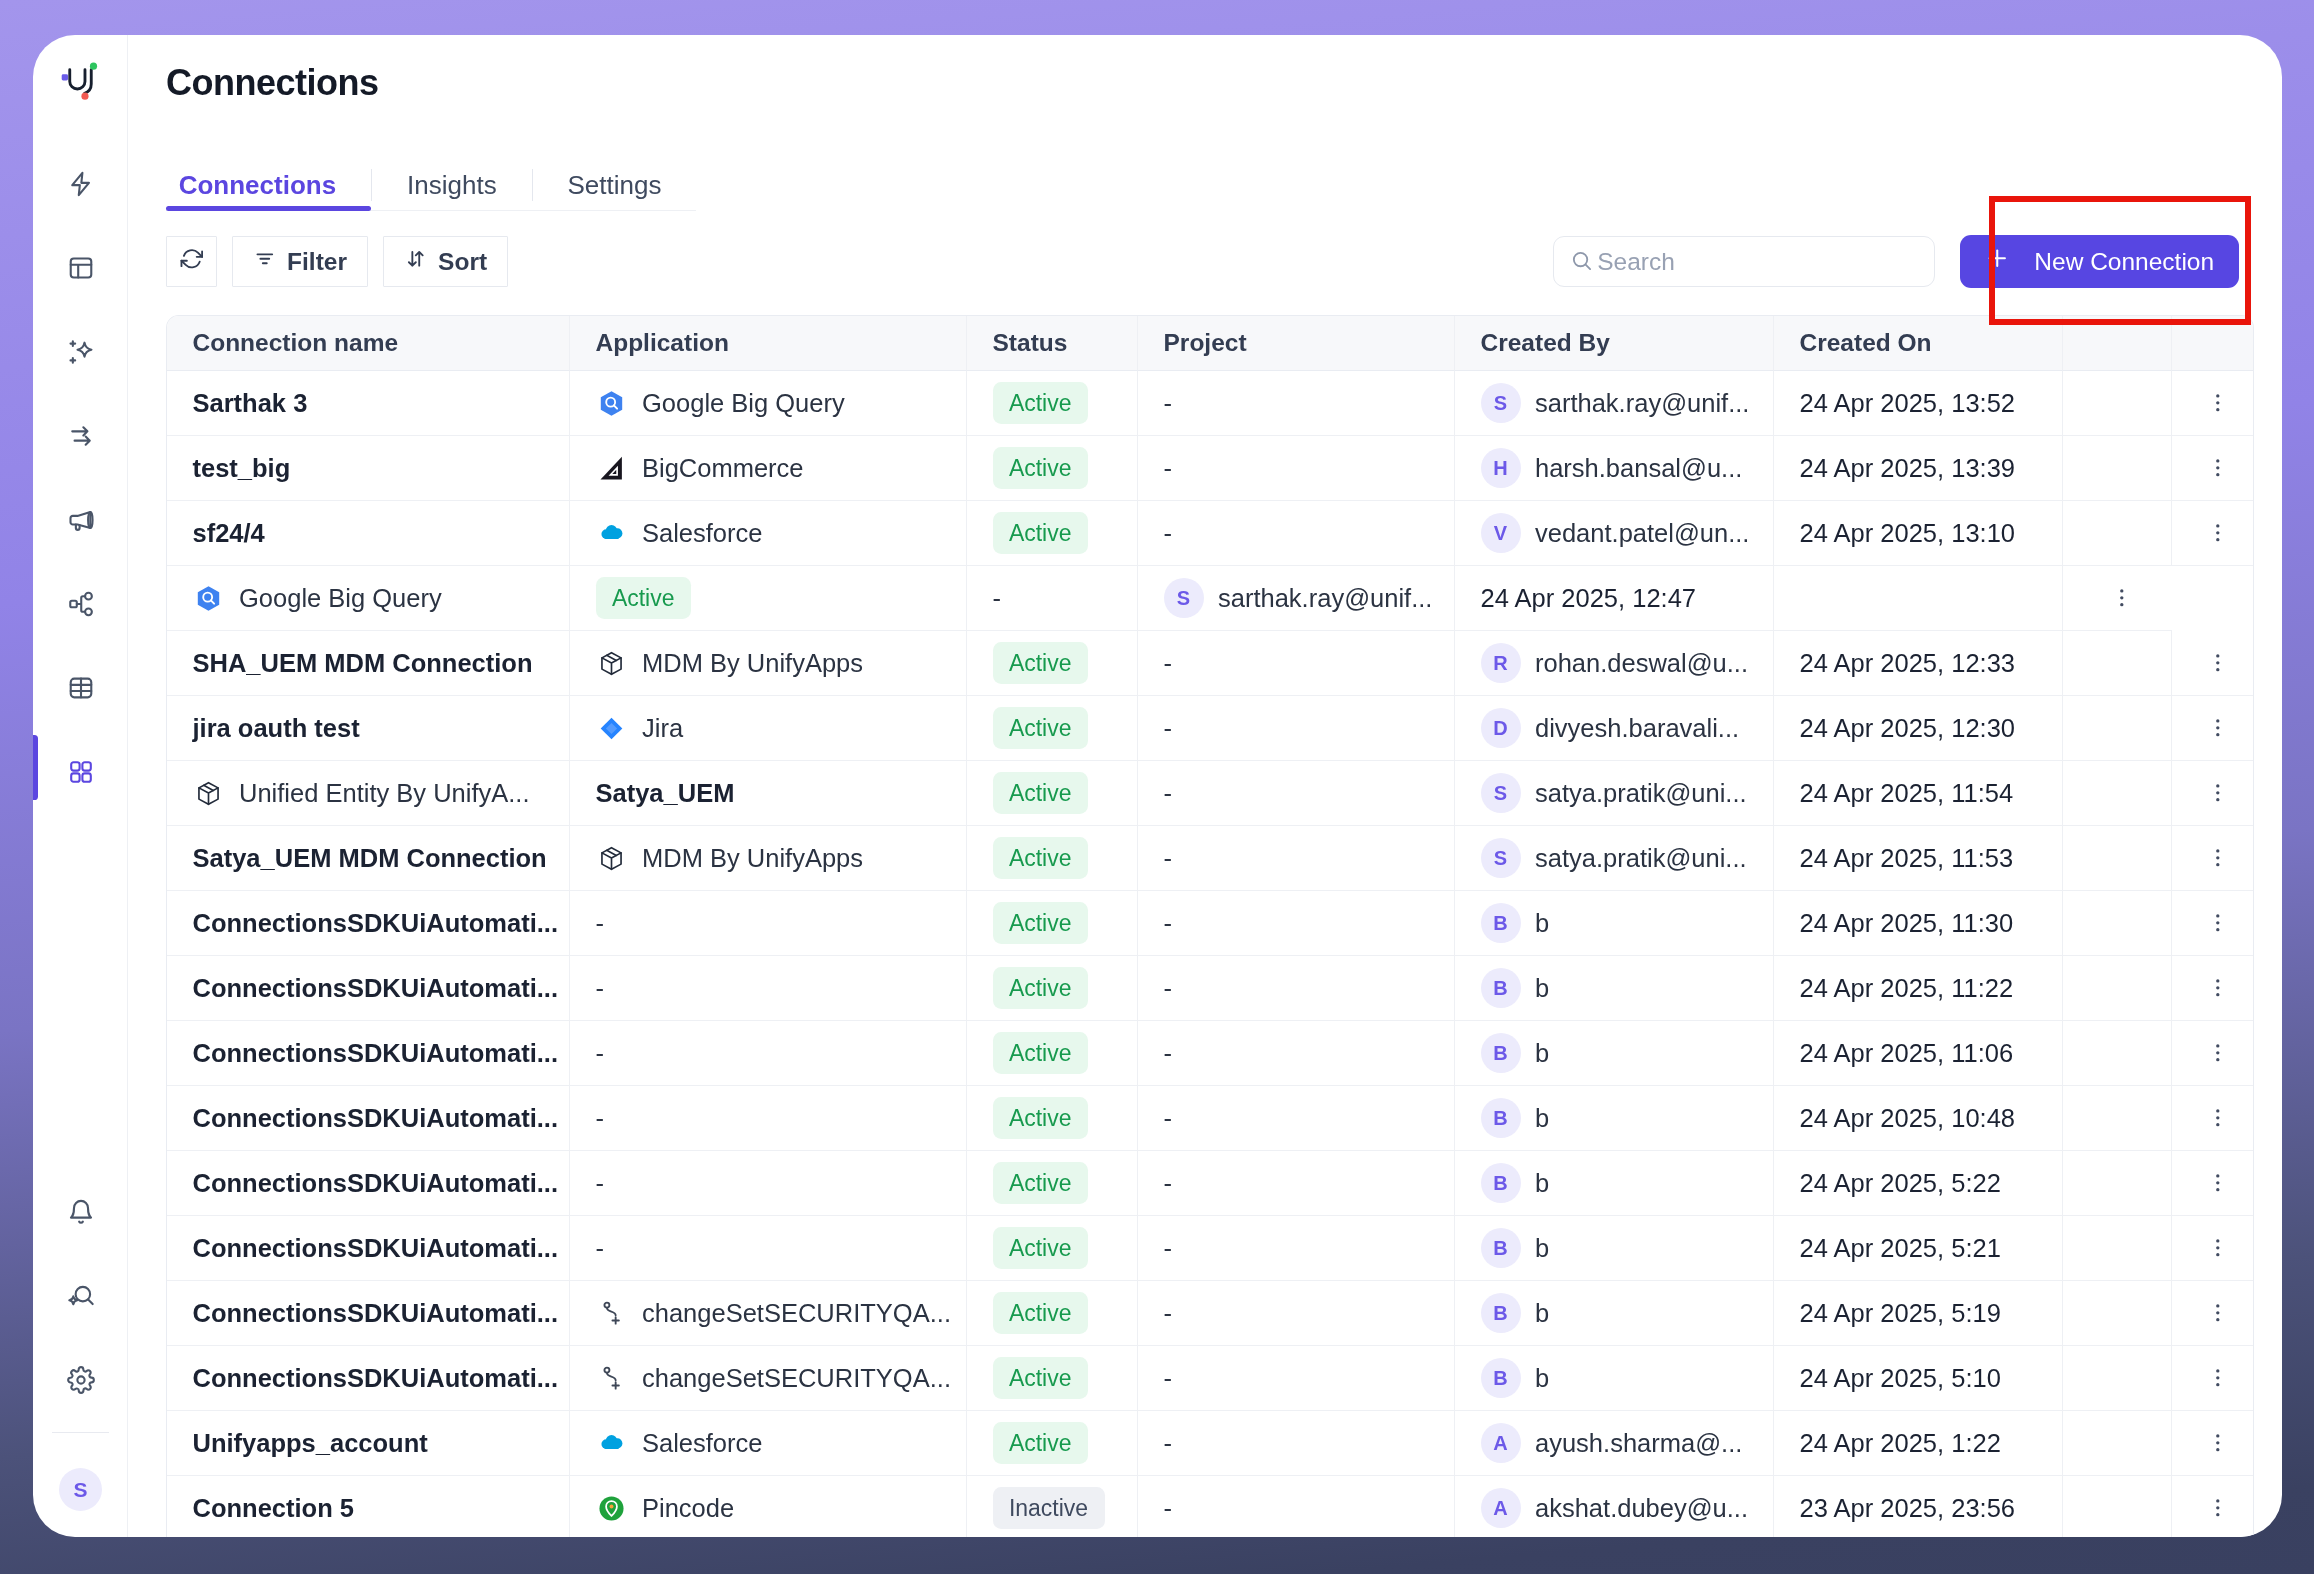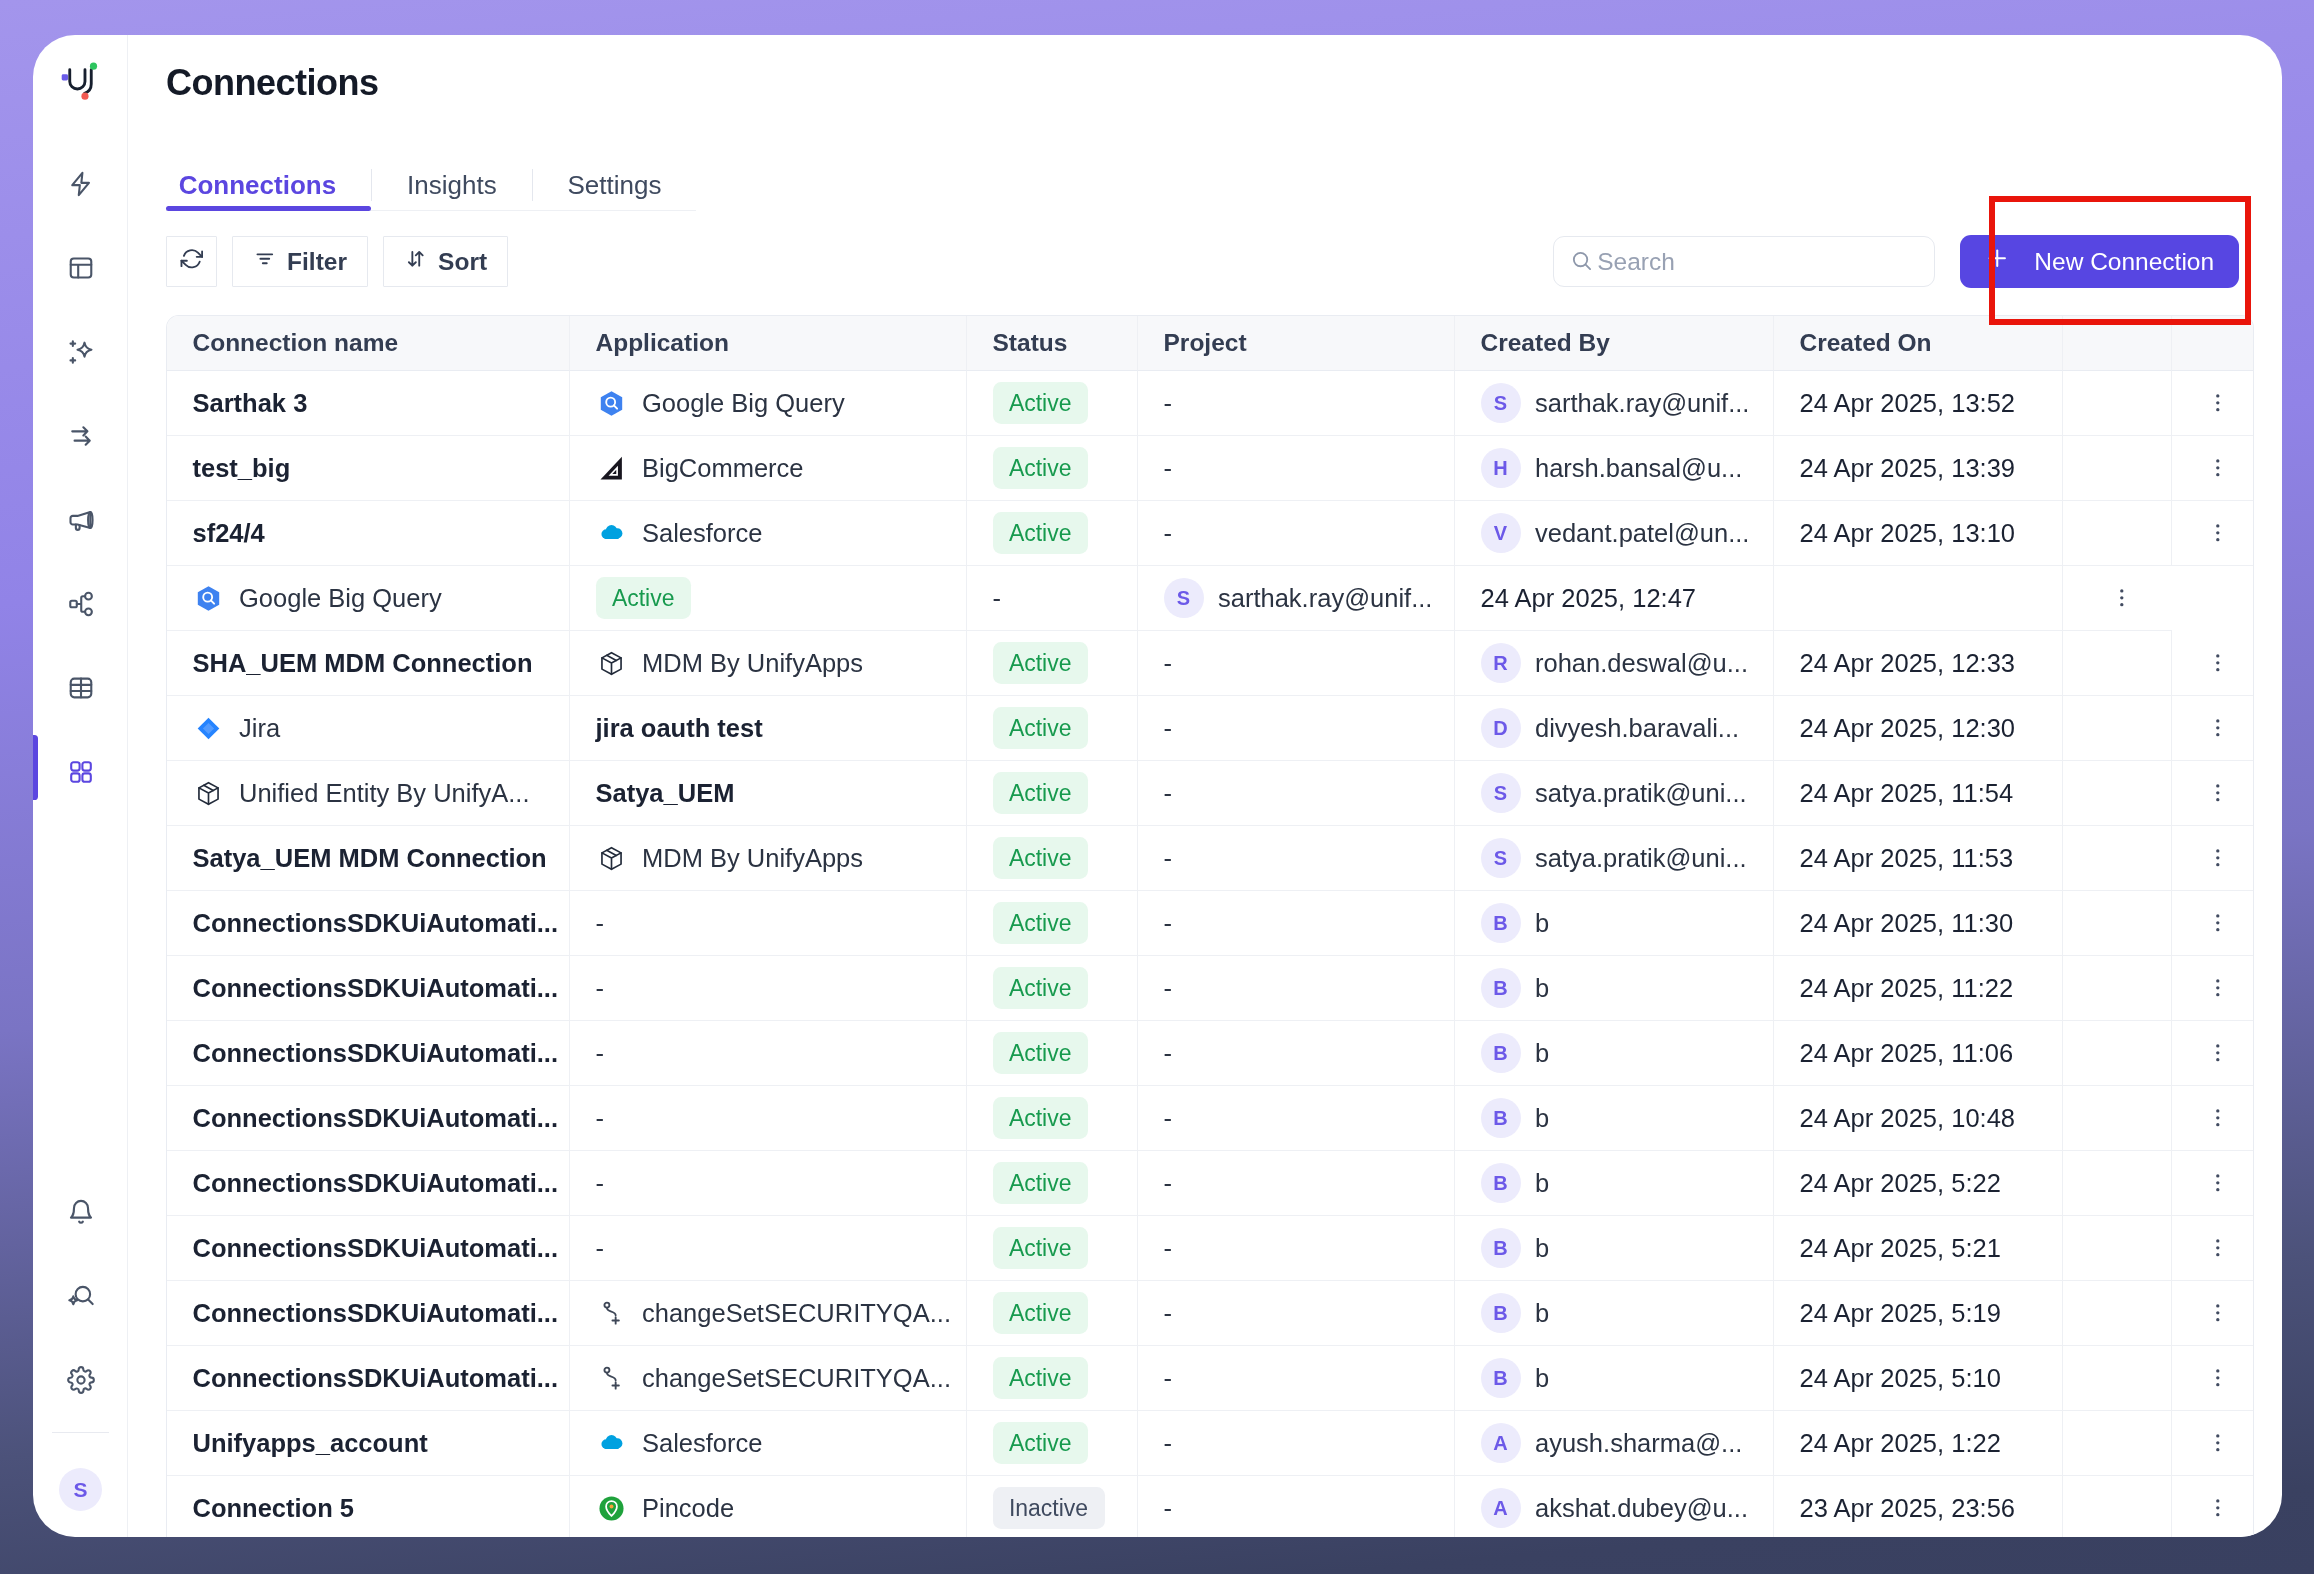--- a/index.html
+++ b/index.html
@@ -381,30 +381,30 @@
               <button class="kebab">
                 <svg viewBox="0 0 24 24" fill="currentColor">
                   <circle cx="12" cy="5" r="1.7"></circle>
                   <circle cx="12" cy="12" r="1.7"></circle>
                   <circle cx="12" cy="19" r="1.7"></circle>
                 </svg>
               </button>
             </div>
           </div>
           <div class="trow">
+            <div class="td name">jira oauth test</div>
             <div class="td">
               <span class="appic">
                 <svg viewBox="0 0 26 26">
                   <path d="M13 2.6L23.4 13 13 23.4 2.6 13z" fill="#2684ff"></path>
                   <path d="M13 7.6L18.4 13 13 18.4 7.6 13z" fill="#539bff"></path>
                 </svg>
               </span>
               <span>Jira</span>
             </div>
-            <div class="td name">jira oauth test</div>
             <div class="td">
               <span class="badge active">Active</span>
             </div>
             <div class="td">-</div>
             <div class="td">
               <span class="cav">D</span>
               <span>divyesh.baravali...</span>
             </div>
             <div class="td date">24 Apr 2025, 12:30</div>
             <div class="td"></div>

